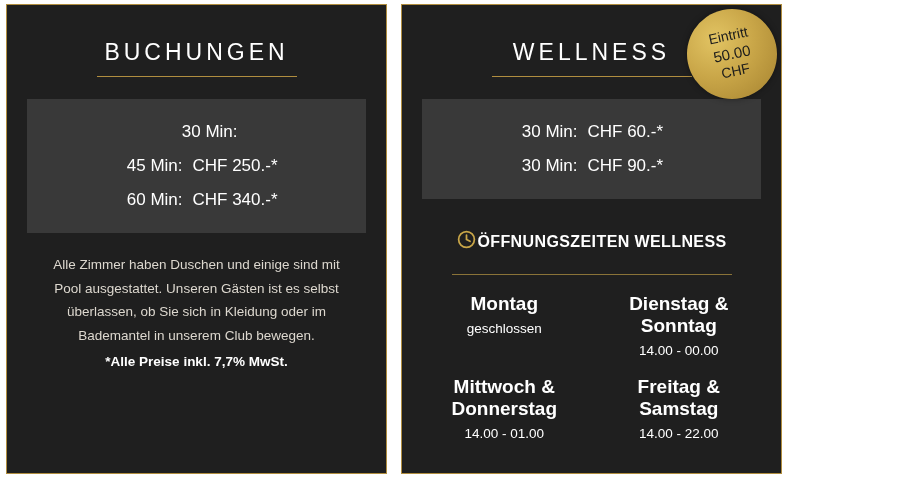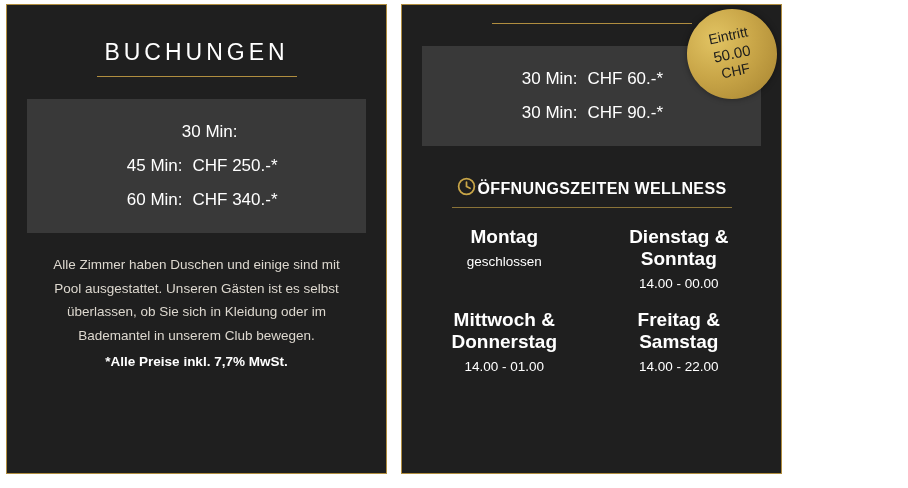--- a/index.html
+++ b/index.html
@@ -119,21 +119,21 @@
     text-align: center;
   }
   .badge .badge-amount {
     font-size: 15px;
   }
   .hours-head {
     display: flex;
     justify-content: center;
     align-items: center;
     margin-top: 30px;
-    margin-bottom: 6px;
+    margin-bottom: 20px;
   }
   .hours-head .label {
     color: #ffffff;
     font-size: 16px;
     font-weight: bold;
     letter-spacing: 0.4px;
   }
   .clock-icon {
     width: 21px;
     height: 21px;
@@ -193,20 +193,21 @@
       </p>
     </section>
 
     <section class="panel">
       <div class="badge">
         <div>Eintritt</div>
         <div class="badge-amount">50.00</div>
         <div>CHF</div>
       </div>
 
+      <h2 class="panel-title">WELLNESS</h2>
       <div class="title-rule"></div>
 
 
       <div class="price-box">
         <div class="price-row">
           <span class="price-dur">30 Min:</span>
           <span class="price-val">CHF 60.-*</span>
         </div>
         <div class="price-row">
           <span class="price-dur">30 Min:</span>

